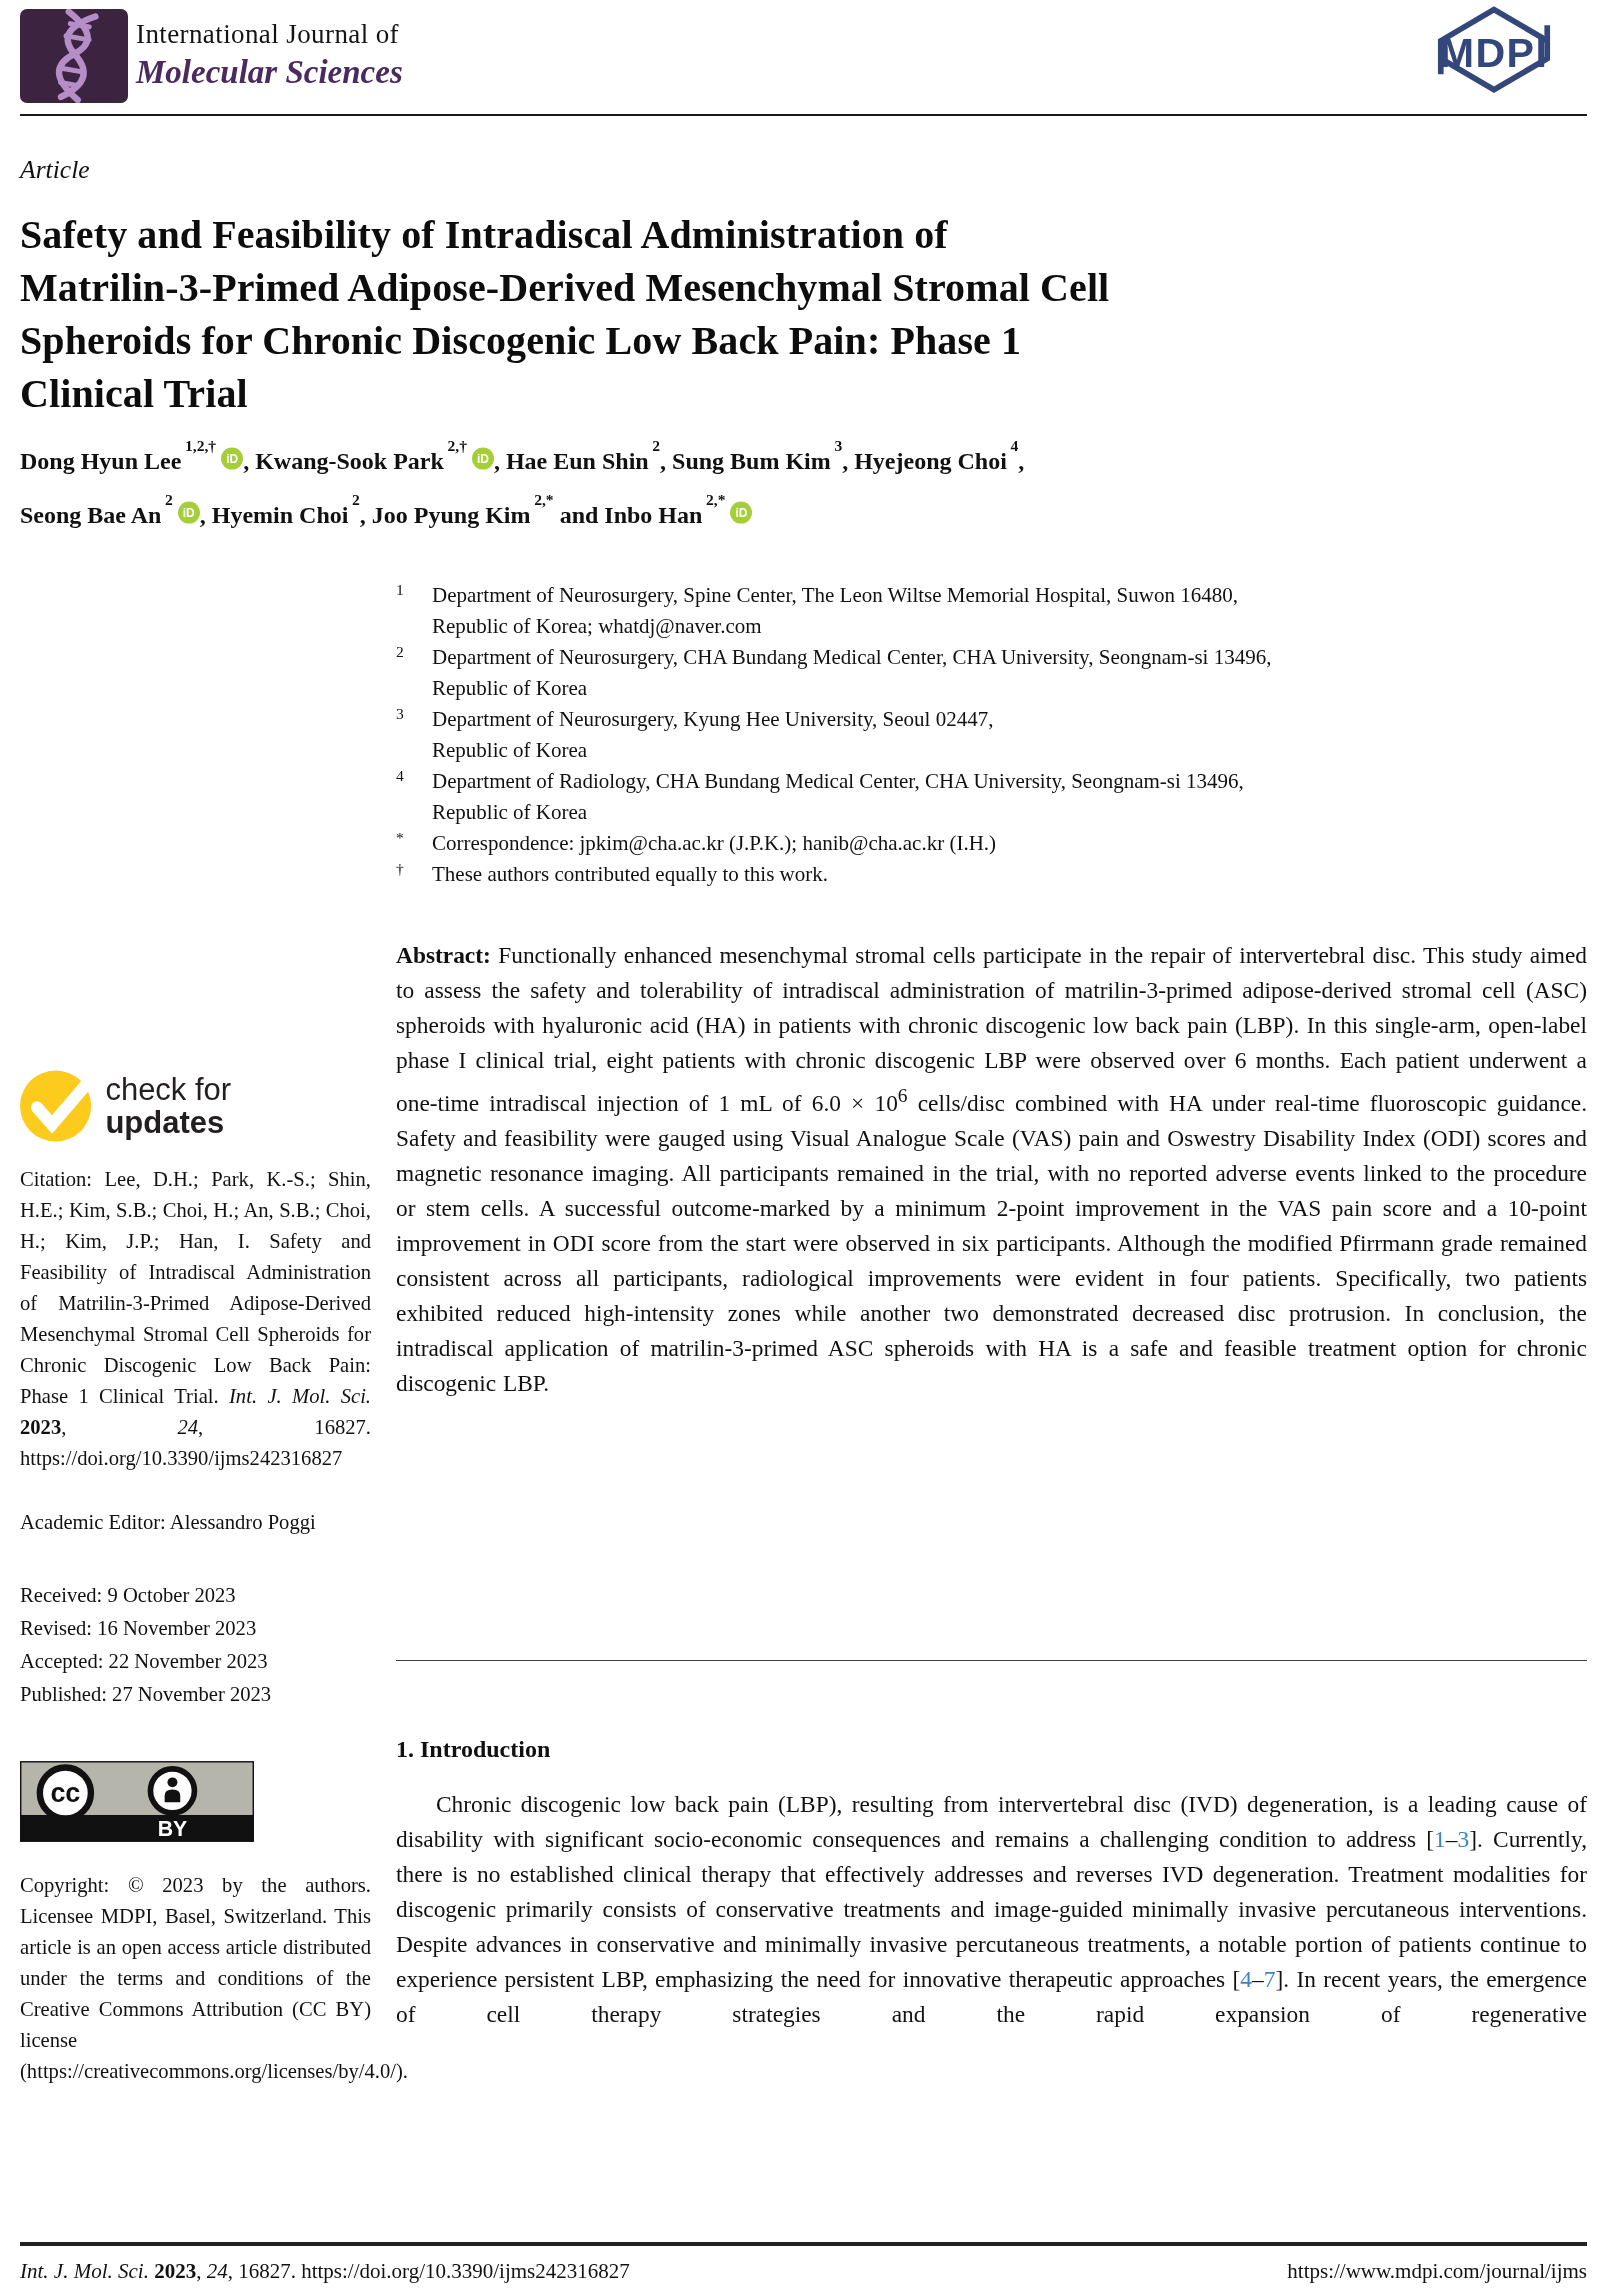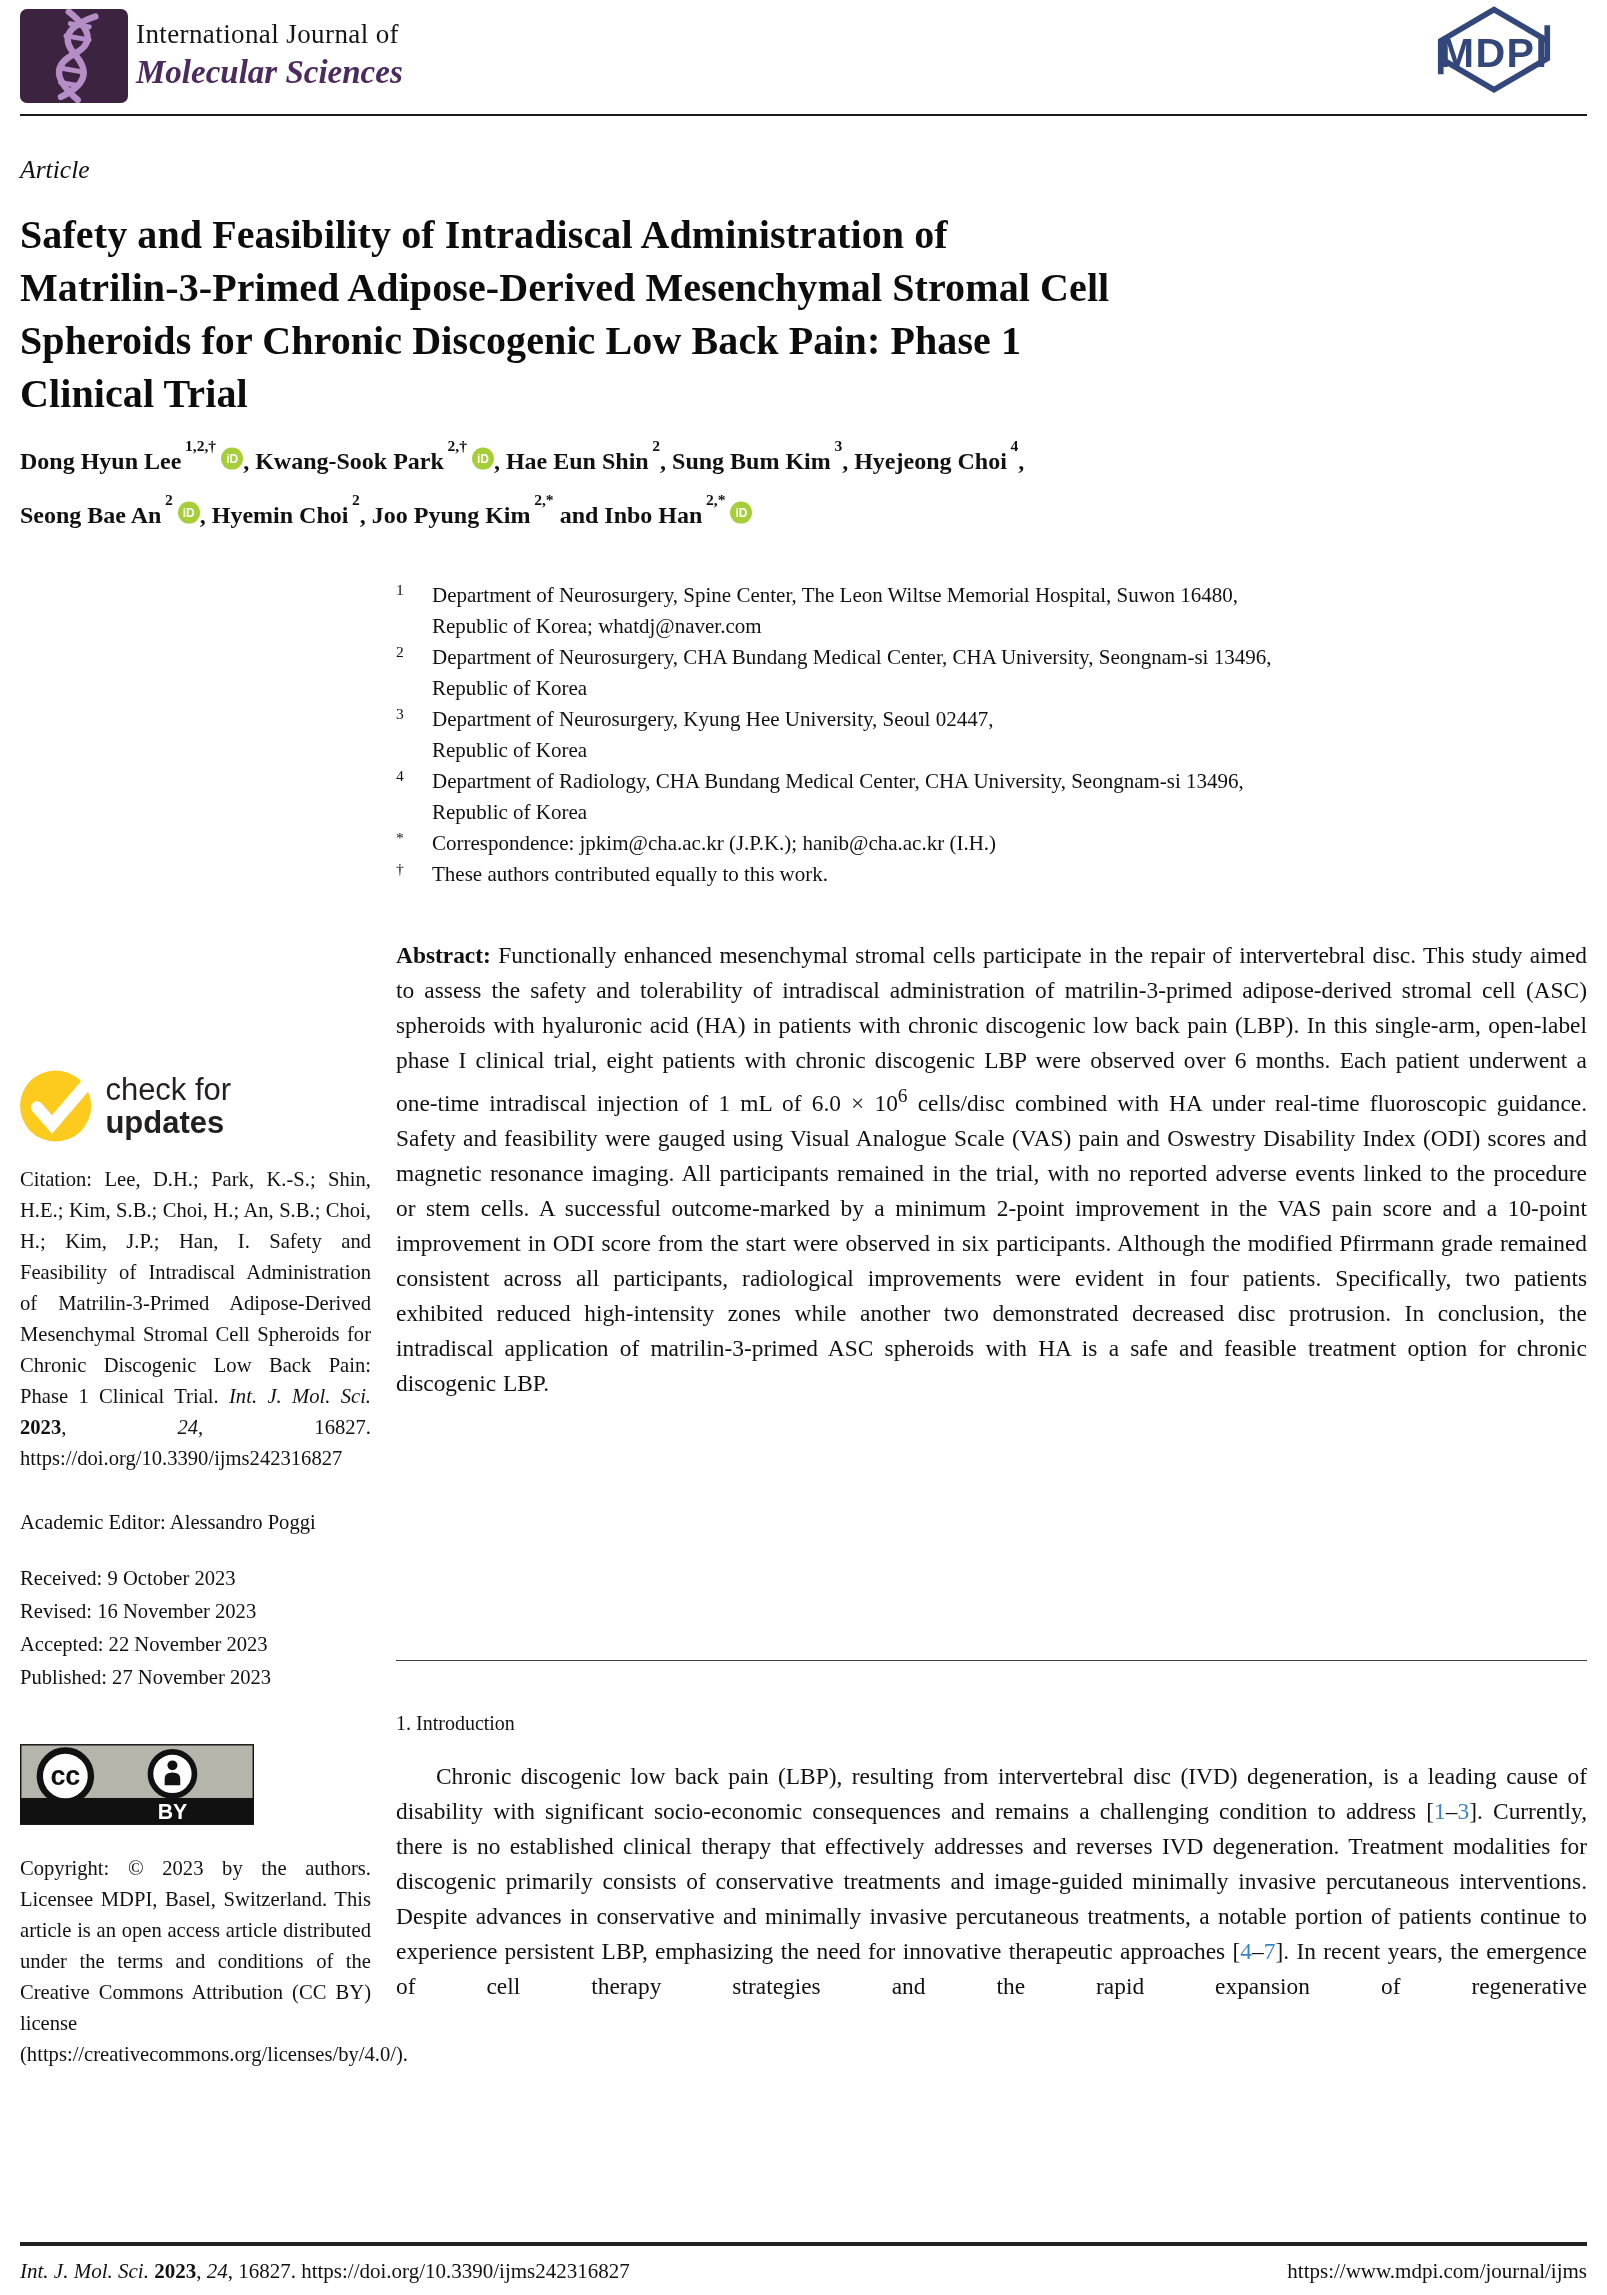--- a/index.html
+++ b/index.html
@@ -34,35 +34,35 @@
   .aff-row .mk { width:36px; flex:0 0 36px; font-size:15.6px; padding-top:1.4px; }
   .aff-row .tx { font-size:21px; line-height:31px; }
 
   
   .right-col { position:absolute; left:396px; top:938px; width:1191px; }
   .para { font-size:23.4px; line-height:35px; text-align:justify; word-spacing:1.1px; }
   .para .lbl { font-weight:bold; }
   .keywords { margin-top:34px; }
   .intro-section { position:absolute; left:396px; top:1660px; width:1191px; }
   .divider { height:1.4px; background:#3f3f3f; width:100%; }
-  .sec-head { margin-top:51px; font-size:20px; font-weight:normal; }
+  .sec-head { margin-top:75px; font-size:24px; font-weight:bold; }
   .intro-p { margin-top:24px; text-indent:40px; text-align:justify; text-align-last:justify;
     font-size:23.4px; line-height:35px; word-spacing:1.1px; }
   .cite-link { color:#3b84c4; }
 
   
   .sidebar { position:absolute; left:20px; top:1069px; width:351px; }
   .crossmark { display:flex; align-items:center; gap:11.4px; cursor:pointer; }
   .crossmark-text { font-family:"Liberation Sans", sans-serif; font-size:31px; color:#231f20; line-height:33px; }
   .crossmark-text .b { font-weight:bold; }
   .side-p { font-size:20.6px; line-height:31px; text-align:justify; }
   .side-p .lbl { font-weight:normal; }
   .citation { margin-top:21px; }
   .editor { margin-top:33px; }
-  .dates { margin-top:24px; }
+  .dates { margin-top:41px; }
   .dates div { font-size:20.6px; line-height:33px; }
   .ccbadge { margin-top:50px; display:block; }
   .copyright { margin-top:28px; }
   .it { font-style:italic; }
   .bd { font-weight:bold; }
 
   
   .footer-rule { position:absolute; left:20px; top:2242px; width:1567px; height:3.6px; background:#222; }
   .footer { position:absolute; left:20px; top:2259px; width:1567px; display:flex;
     justify-content:space-between; font-size:21px; }

